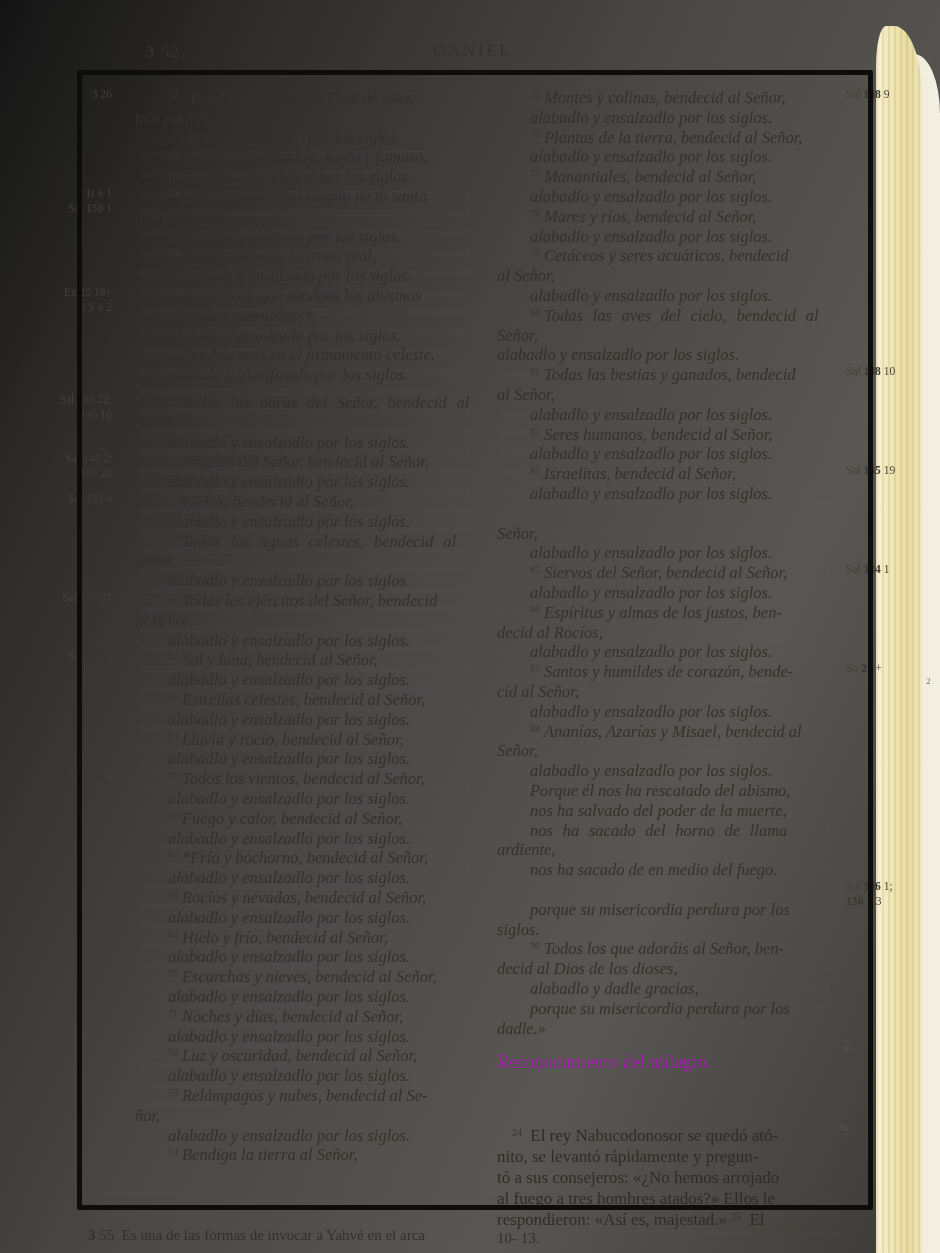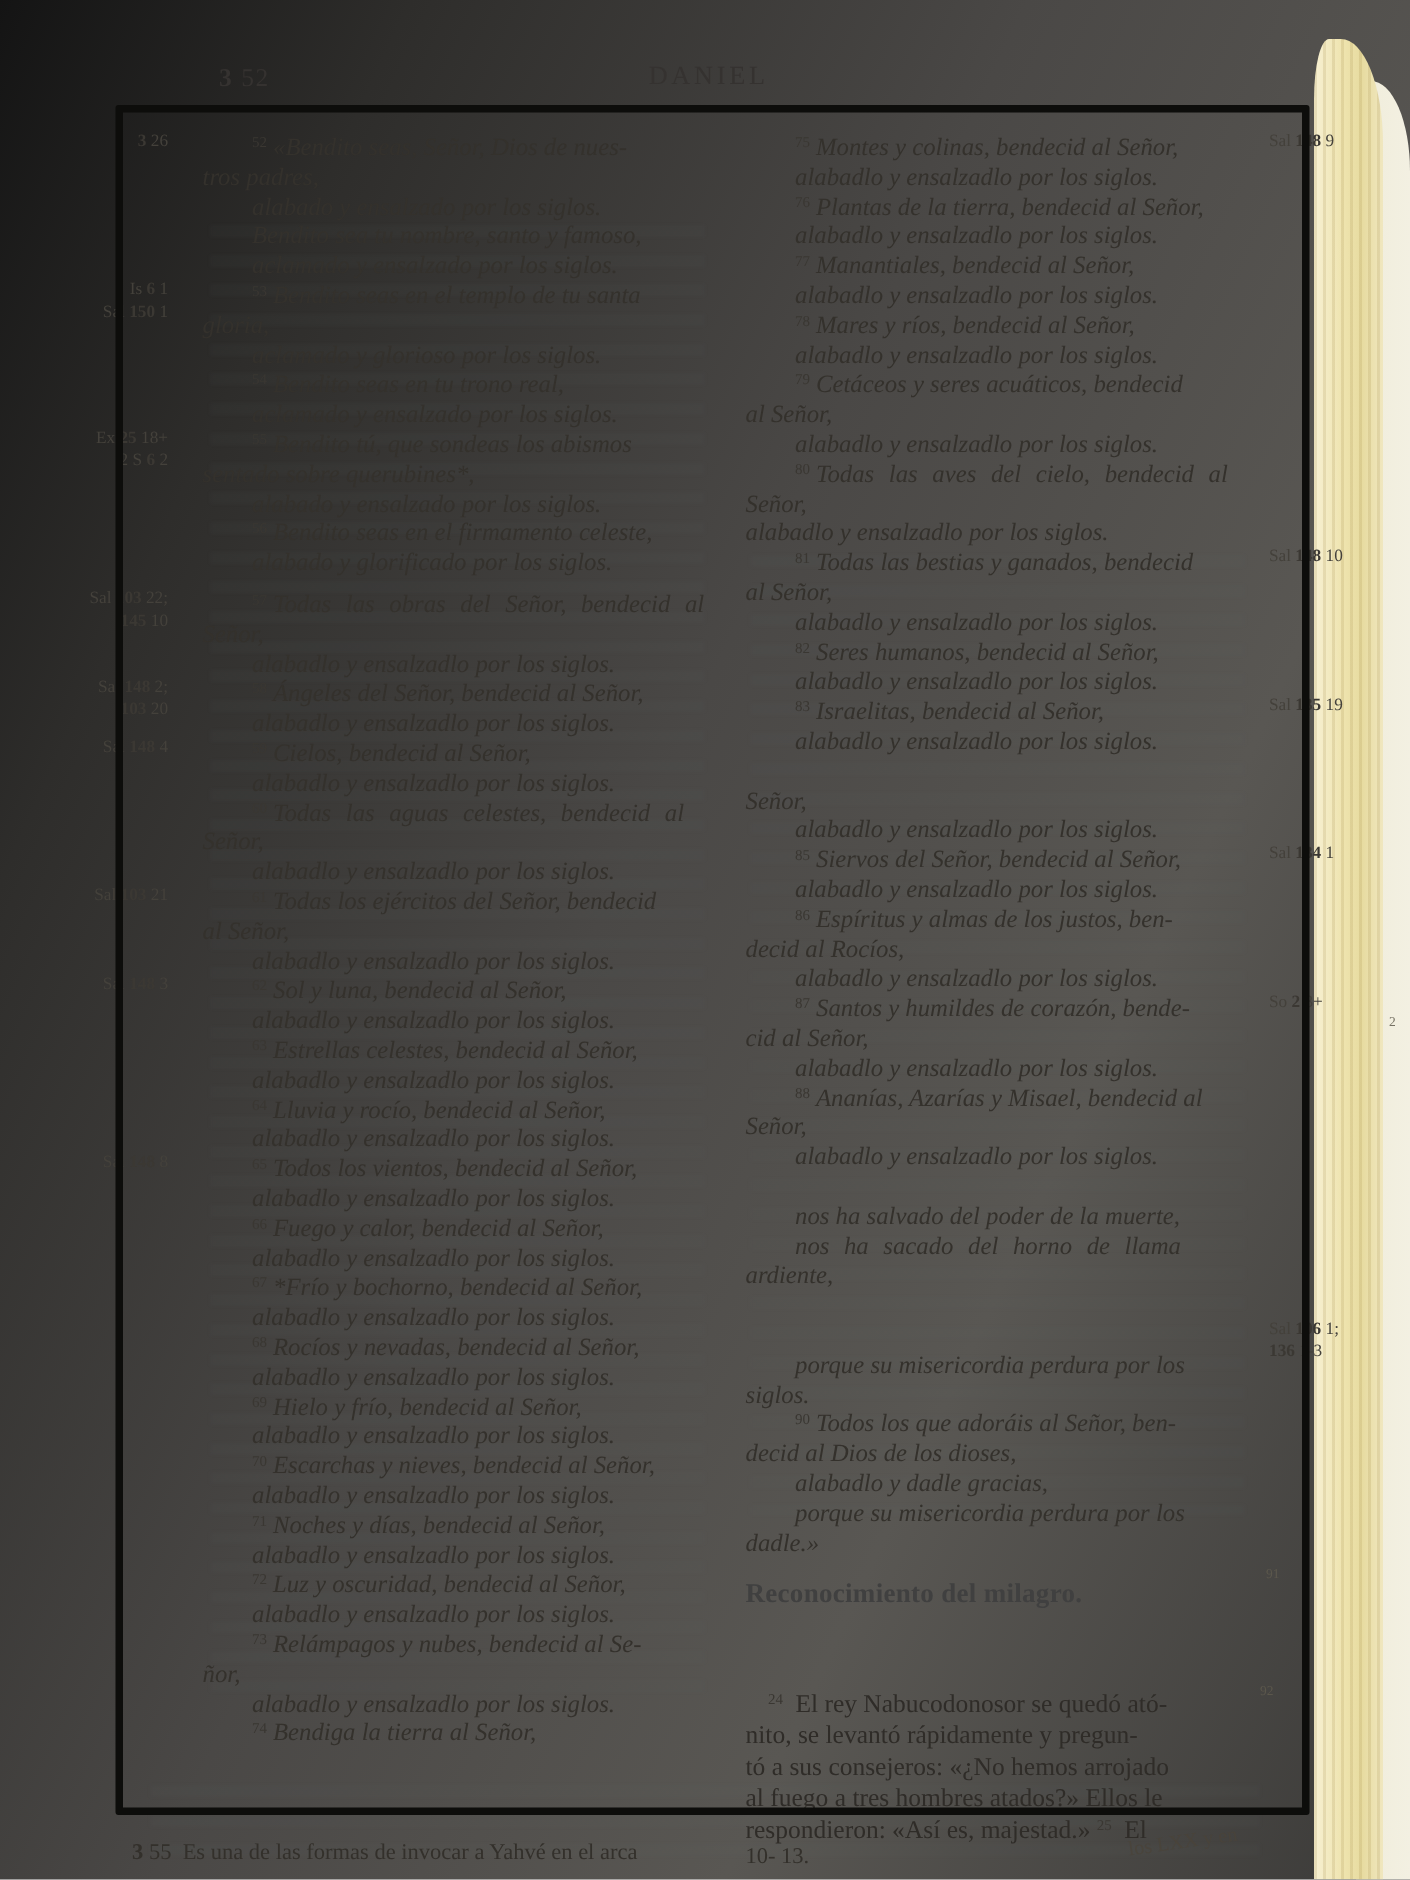--- a/index.html
+++ b/index.html
@@ -45,21 +45,21 @@
   .col{position:absolute;z-index:4;font-style:italic;font-size:16.5px;color:#34312c;}
   .col .tl{position:absolute;left:0;height:19.8px;line-height:19.8px;white-space:nowrap;}
   .tl.ind{padding-left:33px;}
   .tl.wide{word-spacing:.34em;}
   .vs{display:inline-block;font-size:10px;font-style:normal;transform:translateY(-5px);margin-right:4px;color:#3a3732;}
   .col-left{left:135px;top:88px;width:346px;height:1100px;}
   .col-right{left:497px;top:88px;width:349px;height:960px;}
   .prose-block{position:absolute;left:497px;top:1085px;width:349px;z-index:4;font-size:17px;color:#2f2c28;}
   .prose-block .tl{position:absolute;left:0;height:21px;line-height:21px;white-space:nowrap;font-style:normal;margin-top:40px;}
   .tl.pind{padding-left:15px;}
-  .section-heading{position:absolute;left:497px;top:1052px;z-index:4;font-weight:bold;font-size:18px;color:#404040;letter-spacing:.2px;}
+  .section-heading{position:absolute;left:497px;top:1052px;z-index:4;font-weight:normal;font-size:18px;color:#a21caf;letter-spacing:.2px;}
   
   .refs{position:absolute;top:0;z-index:4;font-size:11.5px;color:#44413b;}
   .refs-left{left:8px;width:104px;text-align:right;}
   .refs-right{left:846px;width:78px;text-align:left;}
   .refblock{position:absolute;left:0;right:0;}
   .refline{line-height:14.5px;white-space:nowrap;}
   .refline b{font-weight:bold;color:#3b3833;}
   
   .footnote{position:absolute;z-index:4;font-size:15px;color:#33302b;white-space:nowrap;}
   .fn-left{left:88px;top:1227px;}
@@ -166,23 +166,25 @@
     <div class="tl ind" style="top: 495px;">alabadlo y ensalzadlo por los siglos.</div>
     <div class="tl ind" style="top: 514.8px;"><span class="vs">86</span>Espíritus y almas de los justos, ben-</div>
     <div class="tl" style="top: 534.6px;">decid al Rocíos,</div>
     <div class="tl ind" style="top: 554.4px;">alabadlo y ensalzadlo por los siglos.</div>
     <div class="tl ind" style="top: 574.2px;"><span class="vs">87</span>Santos y humildes de corazón, bende-</div>
     <div class="tl" style="top: 594px;">cid al Señor,</div>
     <div class="tl ind" style="top: 613.8px;">alabadlo y ensalzadlo por los siglos.</div>
     <div class="tl ind" style="top: 633.6px;"><span class="vs">88</span>Ananías, Azarías y Misael, bendecid al</div>
     <div class="tl" style="top: 653.4px;">Señor,</div>
     <div class="tl ind" style="top: 673.2px;">alabadlo y ensalzadlo por los siglos.</div>
+    <div class="tl ind" style="top: 693px;">Porque él nos ha rescatado del abismo,</div>
     <div class="tl ind" style="top: 712.8px;">nos ha salvado del poder de la muerte,</div>
     <div class="tl ind wide" style="top: 732.6px;">nos ha sacado del horno de llama</div>
     <div class="tl" style="top: 752.4px;">ardiente,</div>
+    <div class="tl ind" style="top: 772.2px;">nos ha sacado de en medio del fuego.</div>
     <div class="tl ind" style="top: 811.8px;">porque su misericordia perdura por los</div>
     <div class="tl" style="top: 831.6px;">siglos.</div>
     <div class="tl ind" style="top: 851.4px;"><span class="vs">90</span>Todos los que adoráis al Señor, ben-</div>
     <div class="tl" style="top: 871.2px;">decid al Dios de los dioses,</div>
     <div class="tl ind" style="top: 891px;">alabadlo y dadle gracias,</div>
     <div class="tl ind" style="top: 910.8px;">porque su misericordia perdura por los</div>
     <div class="tl" style="top: 930.6px;">dadle.»</div>
   </div>
 
 <div class="section-heading">Reconocimiento del milagro.</div>

